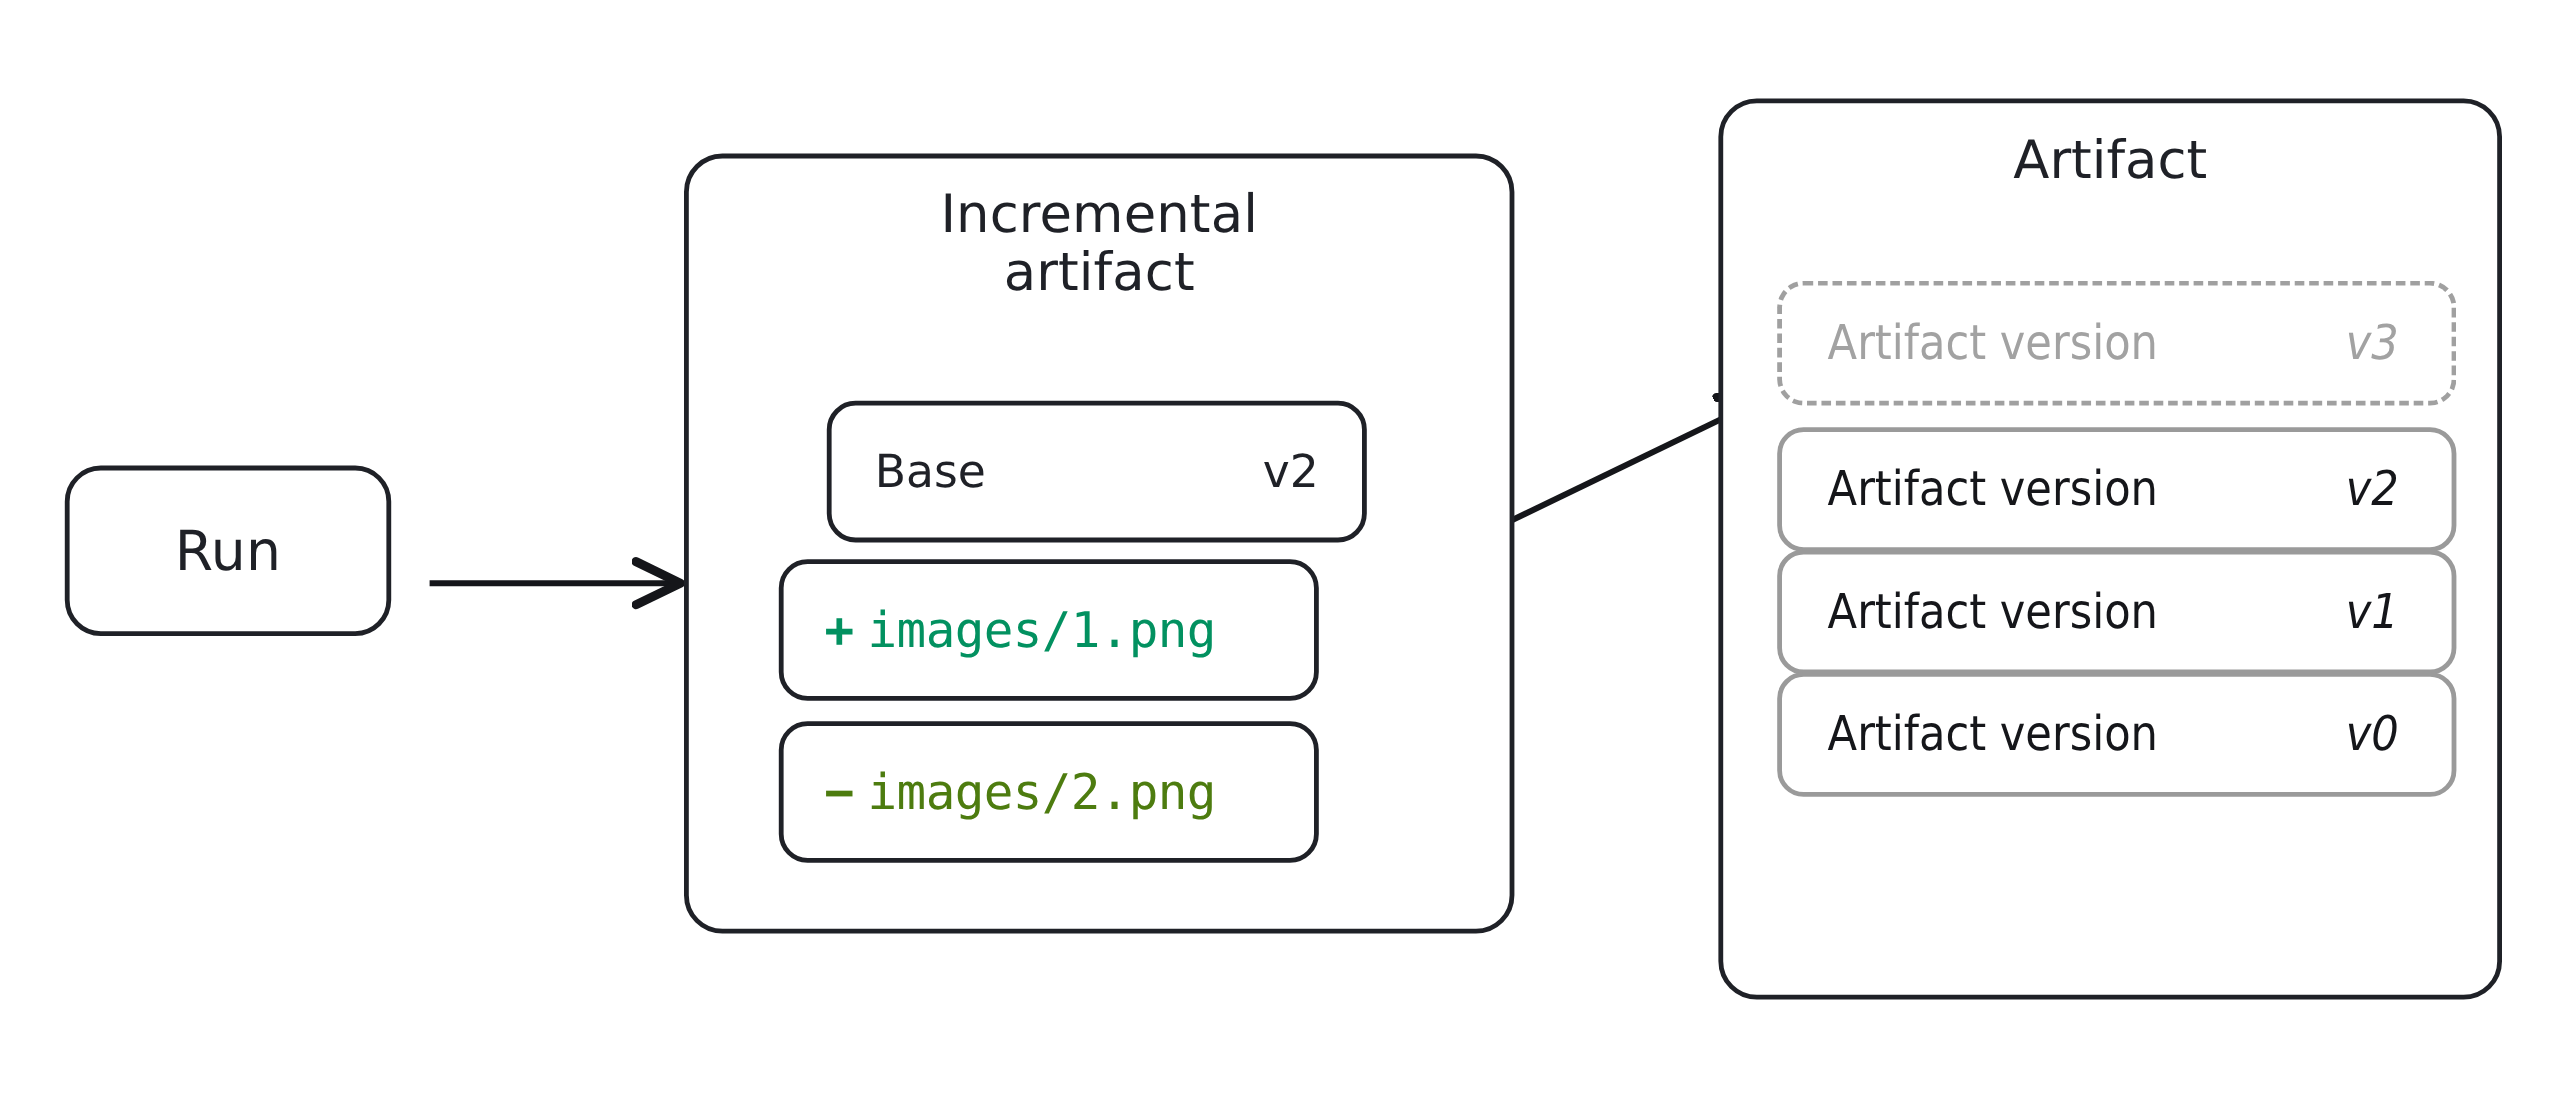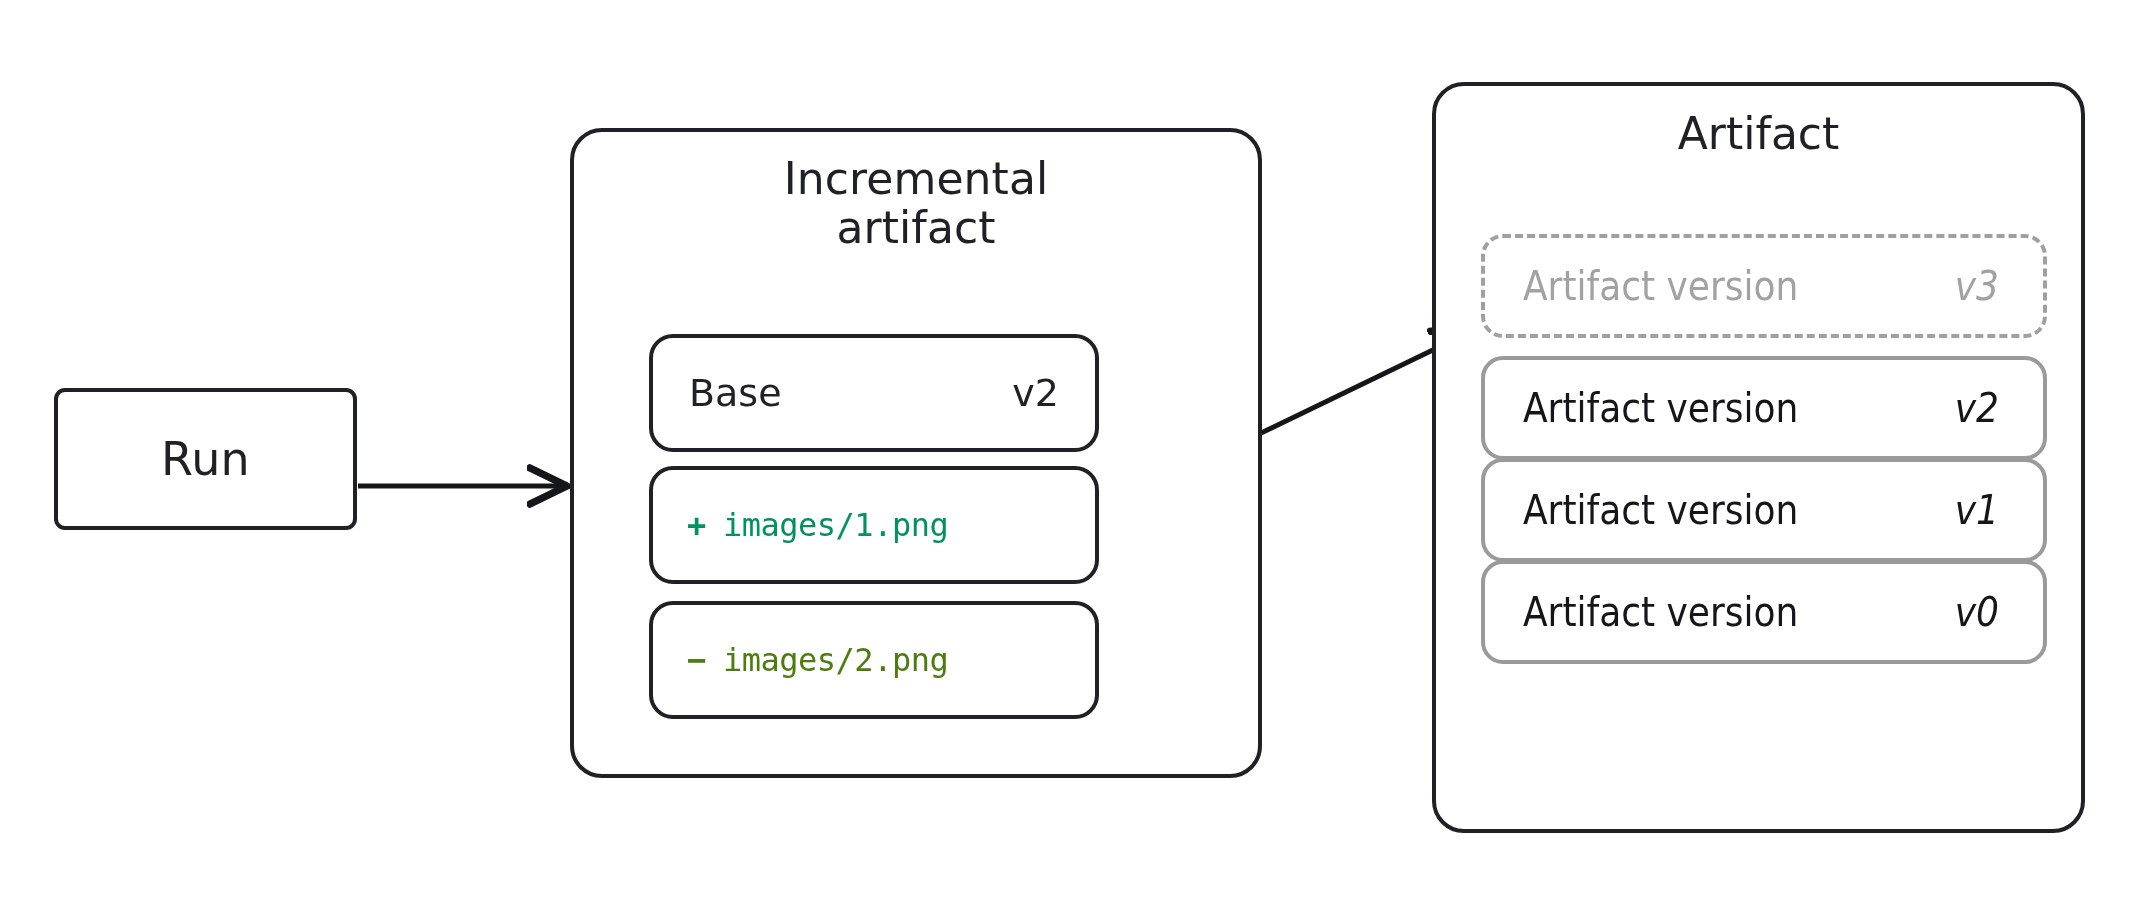--- a/index.html
+++ b/index.html
@@ -27,23 +27,23 @@
     box-sizing: border-box;
     background: #ffffff;
     border: 4px solid #1f2127;
     border-radius: 26px;
   }
 
   
   #run-node {
     left: 54px;
     top: 388px;
-    width: 303px;
+    width: 272px;
     height: 142px;
-    border-radius: 11px;
+    border-radius: 30px;
     display: flex;
     align-items: center;
     justify-content: center;
   }
   #run-node .node-label {
     font-family: "DejaVu Sans", "Liberation Sans", sans-serif;
     font-size: 46px;
     color: #1f2127;
     letter-spacing: 0.2px;
   }
@@ -74,42 +74,42 @@
     left: 75px;
     width: 450px;
     height: 118px;
     box-sizing: border-box;
     background: #ffffff;
     border: 4px solid #1f2127;
     border-radius: 24px;
     display: flex;
     align-items: center;
   }
-  #inc-row-base  { top: 202px; }
+  #inc-row-base  { top: 202px; margin-left: 40px; }
   #inc-row-add   { top: 334px; }
   #inc-row-del   { top: 469px; }
 
   .inc-row .row-name {
     font-family: "DejaVu Sans", "Liberation Sans", sans-serif;
     font-size: 38px;
     color: #1f2127;
     padding-left: 36px;
   }
   .inc-row .row-ver {
     margin-left: auto;
     font-family: "DejaVu Sans", "Liberation Sans", sans-serif;
     font-size: 38px;
     color: #1f2127;
     padding-right: 36px;
   }
 
   .diff-row {
     padding-left: 34px;
     font-family: "DejaVu Sans Mono", "Liberation Mono", monospace;
-    font-size: 32px;
+    font-size: 41px;
     letter-spacing: -0.5px;
   }
   .diff-sign {
     font-weight: 700;
     display: inline-block;
     width: 36px;
   }
   .diff-add  { color: #029160; }
   .diff-del  { color: #4d7c0f; }
 

